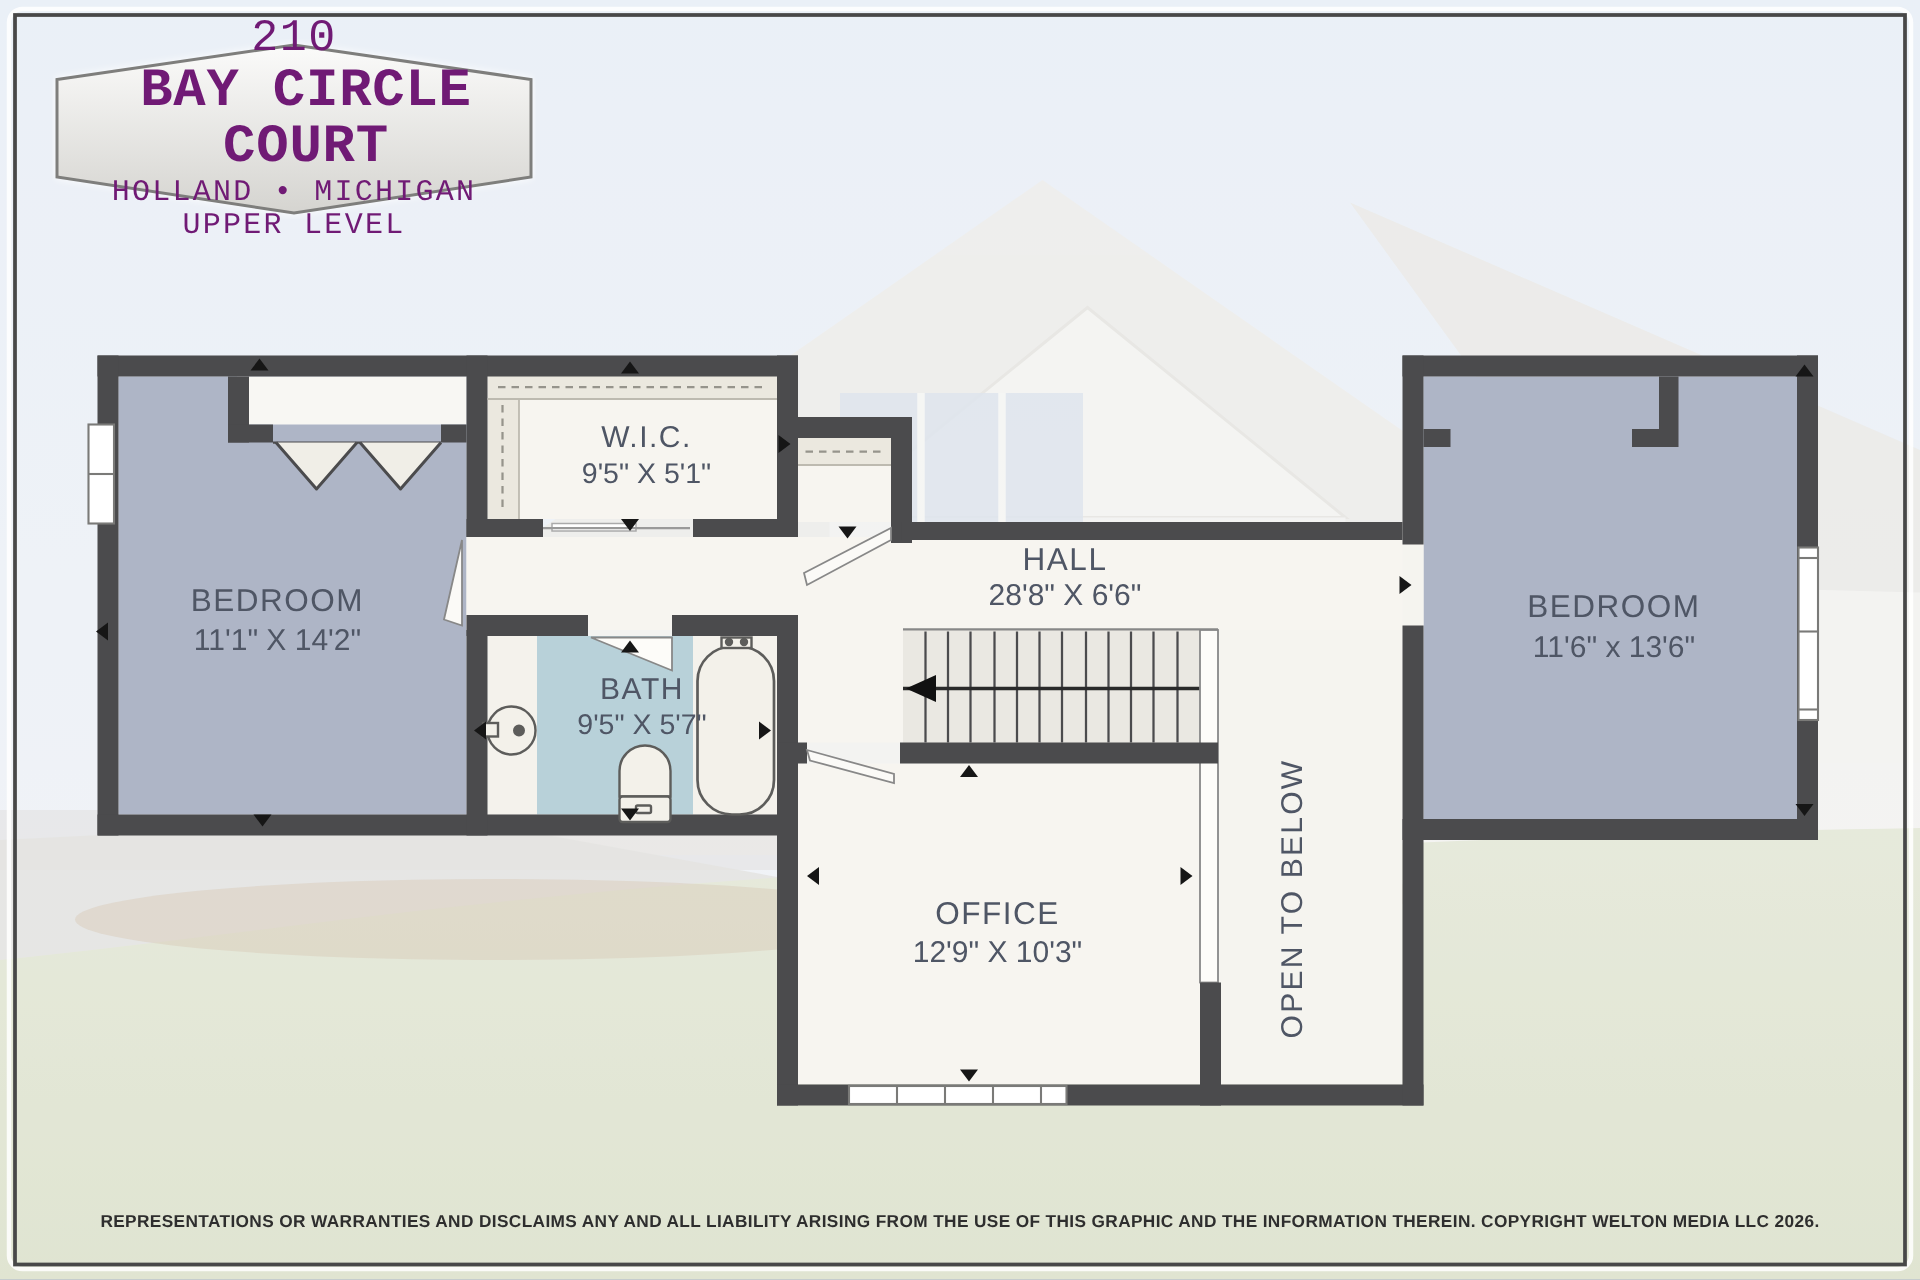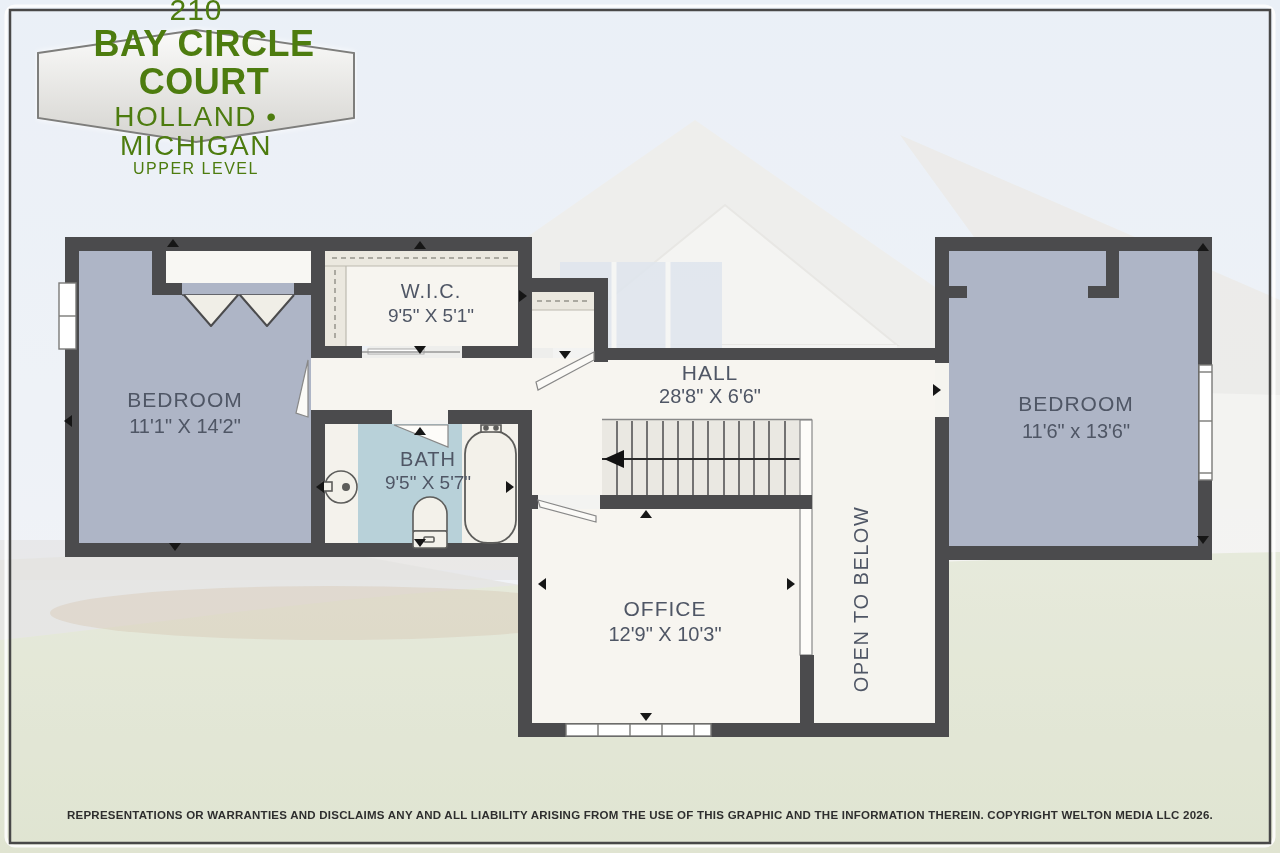--- a/index.html
+++ b/index.html
@@ -4,25 +4,25 @@
 <style>
   html,body{margin:0;padding:0;background:#9aa0a8;}
   .canvas{position:relative;width:1280px;height:853px;overflow:hidden;
           font-family:"Liberation Sans",sans-serif;background:#e4e9f1;}
   .layer{position:absolute;left:0;top:0;width:1280px;height:853px;}
   
   .badge{position:absolute;left:35px;top:26px;width:322px;height:120px;}
   .badge svg{position:absolute;left:0;top:0;}
   .badge-text{position:absolute;left:0;top:0;width:100%;height:100%;
     display:flex;flex-direction:column;align-items:center;justify-content:center;
-    color:#4d7c0f;text-align:center;line-height:1.04;}
+    color:#701a75;text-align:center;line-height:1.04;font-family:Liberation Mono, monospace;}
   .badge-line1{font-size:30px;letter-spacing:1px;}
   .badge-line2{font-size:36px;font-weight:600;letter-spacing:.5px;padding-left:16px;}
-  .badge-line3{font-size:28px;letter-spacing:1.5px;margin-top:2px;}
-  .badge-line4{font-size:16px;letter-spacing:1.5px;margin-top:1px;}
+  .badge-line3{font-size:20px;letter-spacing:1.5px;margin-top:2px;}
+  .badge-line4{font-size:20px;letter-spacing:1.5px;margin-top:1px;}
   
   .disclaimer{position:absolute;left:20px;right:20px;top:807px;text-align:center;
     font-size:11.5px;font-weight:600;color:#2e2e2e;letter-spacing:.25px;line-height:1.55;}
 </style>
 </head>
 <body>
 
 <div class="canvas">
 
   <svg class="layer" width="1280" height="853" viewBox="0 0 1280 853">

